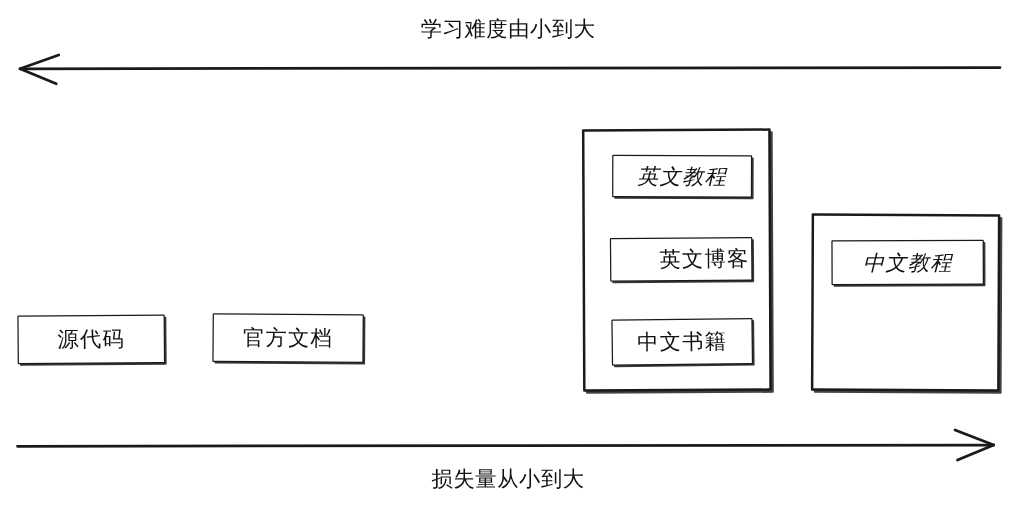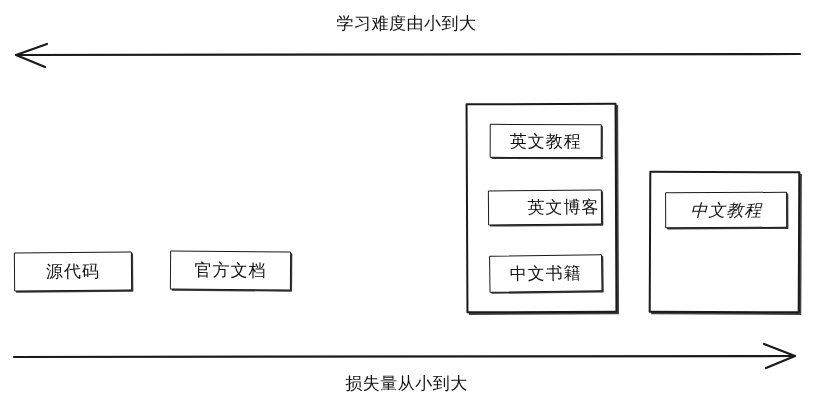--- a/index.html
+++ b/index.html
@@ -87,21 +87,21 @@
   <div class="node sk1" style="left:14px; top:252px; width:118px; height:39px;">
     <span>源代码</span>
   </div>
 
   <div class="node sk2" style="left:170px; top:251px; width:121px; height:39px;font-family:Liberation Mono, monospace;">
     <span>官方文档</span>
   </div>
 
 
   <div class="group-box sk1" style="left:466px; top:103px; width:151px; height:210px;">
-    <div class="node sk2" style="left:22px; top:19px; width:112px; height:34px;">
+    <div class="node sk2" style="left:22px; top:19px; width:112px; height:34px;font-style:italic;">
       <span>英文教程</span>
     </div>
     <div class="node sk3" style="left:20px; top:85px; width:114px; height:35px;">
       <span>英文博客</span>
     </div>
     <div class="node sk1" style="left:21px; top:150px; width:113px; height:37px;">
       <span>中文书籍</span>
     </div>
   </div>
 

